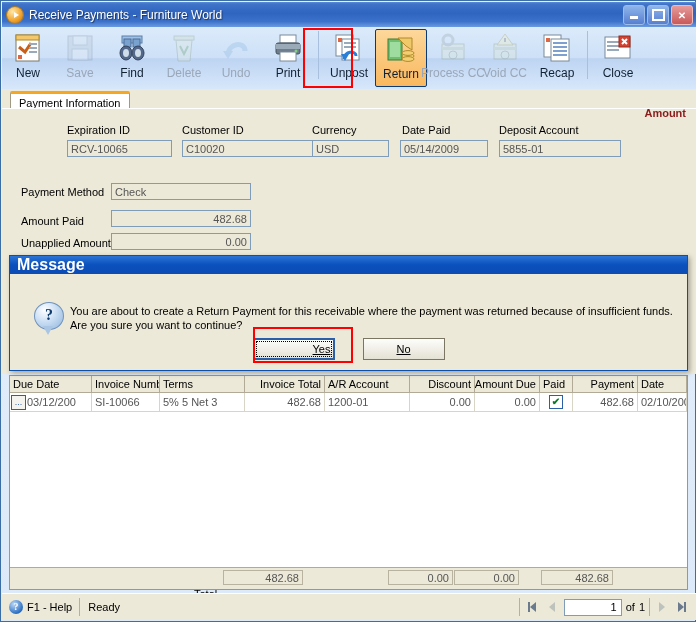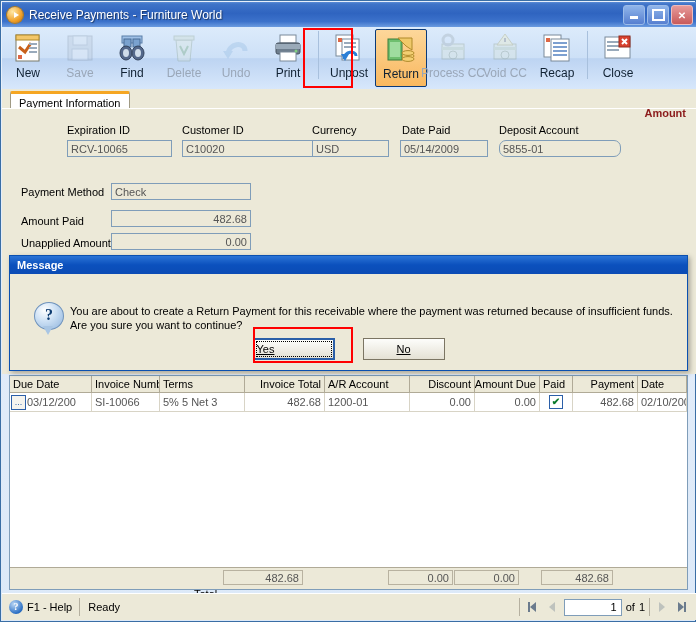--- a/index.html
+++ b/index.html
@@ -116,21 +116,21 @@
   .procbtn .cardico{width:11px;height:9px;border:1px solid #b5af9c;background:#f4f2e9;}
 
   
   .dialog{
     position:absolute;left:8px;top:254px;width:679px;height:116px;
     border:1px solid #0a50b0;box-sizing:border-box;background:#ece9d8;z-index:30;
     box-shadow:2px 2px 5px rgba(0,0,0,.3);
   }
   .dlg-title{
     height:18px;background:linear-gradient(to bottom,#2b74d6 0%,#0b50bd 50%,#0b4cb5 100%);
-    color:#fff;font-size:11px;font-weight:bold;display:flex;align-items:center;
+    color:#fff;font-size:16px;font-weight:bold;display:flex;align-items:center;
     padding-left:7px;
   }
   .dlg-body{position:relative;height:96px;border:2px solid #ece9d8;box-sizing:border-box;}
   .qmark{
     position:absolute;left:22px;top:26px;width:30px;height:30px;
   }
   .qmark .bub{
     width:28px;height:26px;border-radius:50%;
     background:radial-gradient(circle at 35% 28%,#ffffff 0%,#cfe2f5 40%,#8fb4dd 100%);
     border:1px solid #6f93bd;position:relative;
@@ -148,21 +148,21 @@
   .dlg-btns{position:absolute;left:0;right:0;top:62px;display:flex;justify-content:center;gap:28px;}
   .dbtn{
     width:82px;height:22px;background:linear-gradient(to bottom,#fdfdfb,#e4e1d4);
     border:1px solid #7b7563;box-sizing:border-box;
     display:flex;align-items:center;justify-content:center;
     font-size:11px;color:#000;cursor:pointer;position:relative;
   }
   .dbtn.default{border:2px solid #2b5fa8;}
   .dbtn.default .inner{
     position:absolute;left:1px;top:1px;right:1px;bottom:1px;
-    border:1px dotted #000;display:flex;align-items:center;justify-content:flex-start;
+    border:1px dotted #000;display:flex;align-items:center;justify-content:flex-end;
   }
   .yes-hl{
     position:absolute;left:252px;top:326px;width:100px;height:36px;
     border:2px solid #f00;box-sizing:border-box;z-index:35;pointer-events:none;
   }
   .mn{text-decoration:underline;}
 
   
   .gridwrap{
     position:absolute;left:8px;top:374px;width:679px;height:215px;
@@ -428,21 +428,21 @@
     <div class="flabel" style="left:65px;top:15px;">Expiration ID</div>
     <div class="flabel" style="left:180px;top:15px;">Customer ID</div>
     <div class="flabel" style="left:310px;top:15px;">Currency</div>
     <div class="flabel" style="left:400px;top:15px;">Date Paid</div>
     <div class="flabel" style="left:497px;top:15px;">Deposit Account</div>
 
     <div class="finput" style="left:65px;top:31px;width:105px;">RCV-10065</div>
     <div class="finput" style="left:180px;top:31px;width:149px;">C10020</div>
     <div class="finput" style="left:310px;top:31px;width:77px;">USD</div>
     <div class="finput" style="left:398px;top:31px;width:88px;">05/14/2009</div>
-    <div class="finput" style="left:497px;top:31px;width:122px;border-radius:7px;">5855-01</div>
+    <div class="finput" style="left:497px;top:31px;width:122px;">5855-01</div>
 
     <div class="flabel" style="left:19px;top:77px;">Payment Method</div>
     <div class="flabel" style="left:19px;top:106px;">Amount Paid</div>
     <div class="flabel" style="left:19px;top:128px;">Unapplied Amount</div>
 
     <div class="finput" style="left:109px;top:74px;width:140px;">Check</div>
     <div class="finput right" style="left:109px;top:101px;width:140px;">482.68</div>
     <div class="finput right" style="left:109px;top:124px;width:140px;">0.00</div>
 
     <div class="ccgroup">

